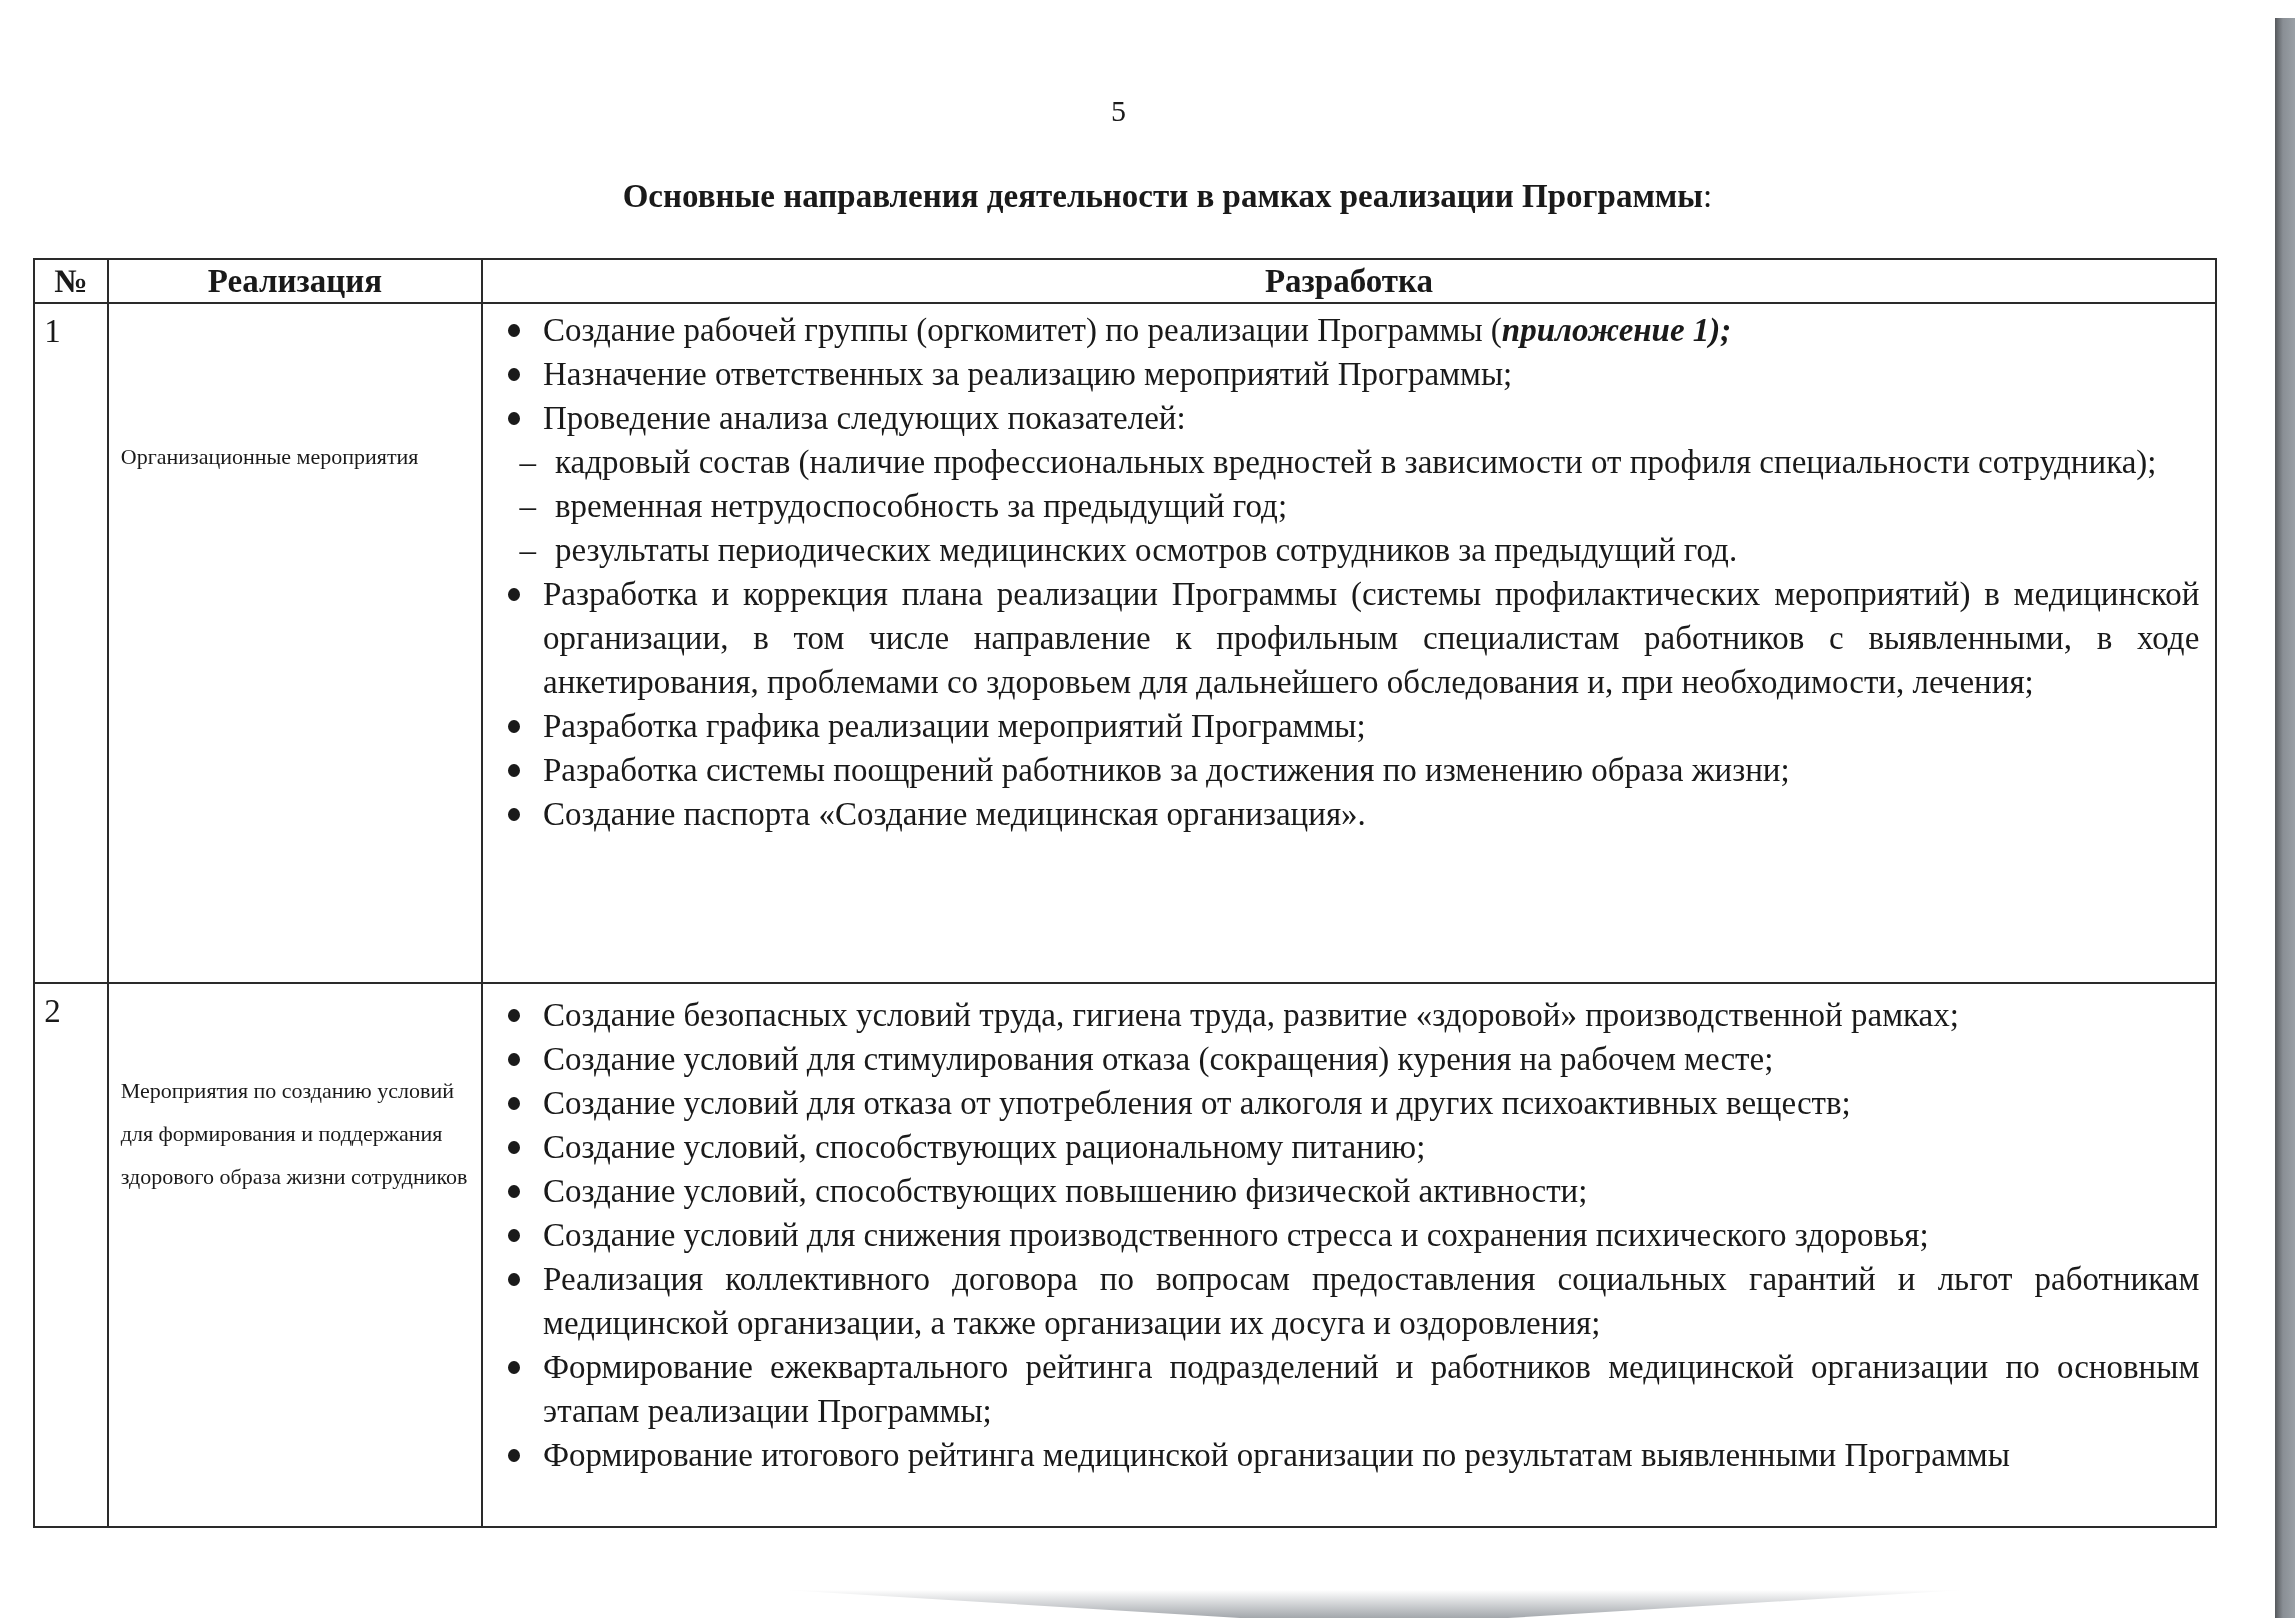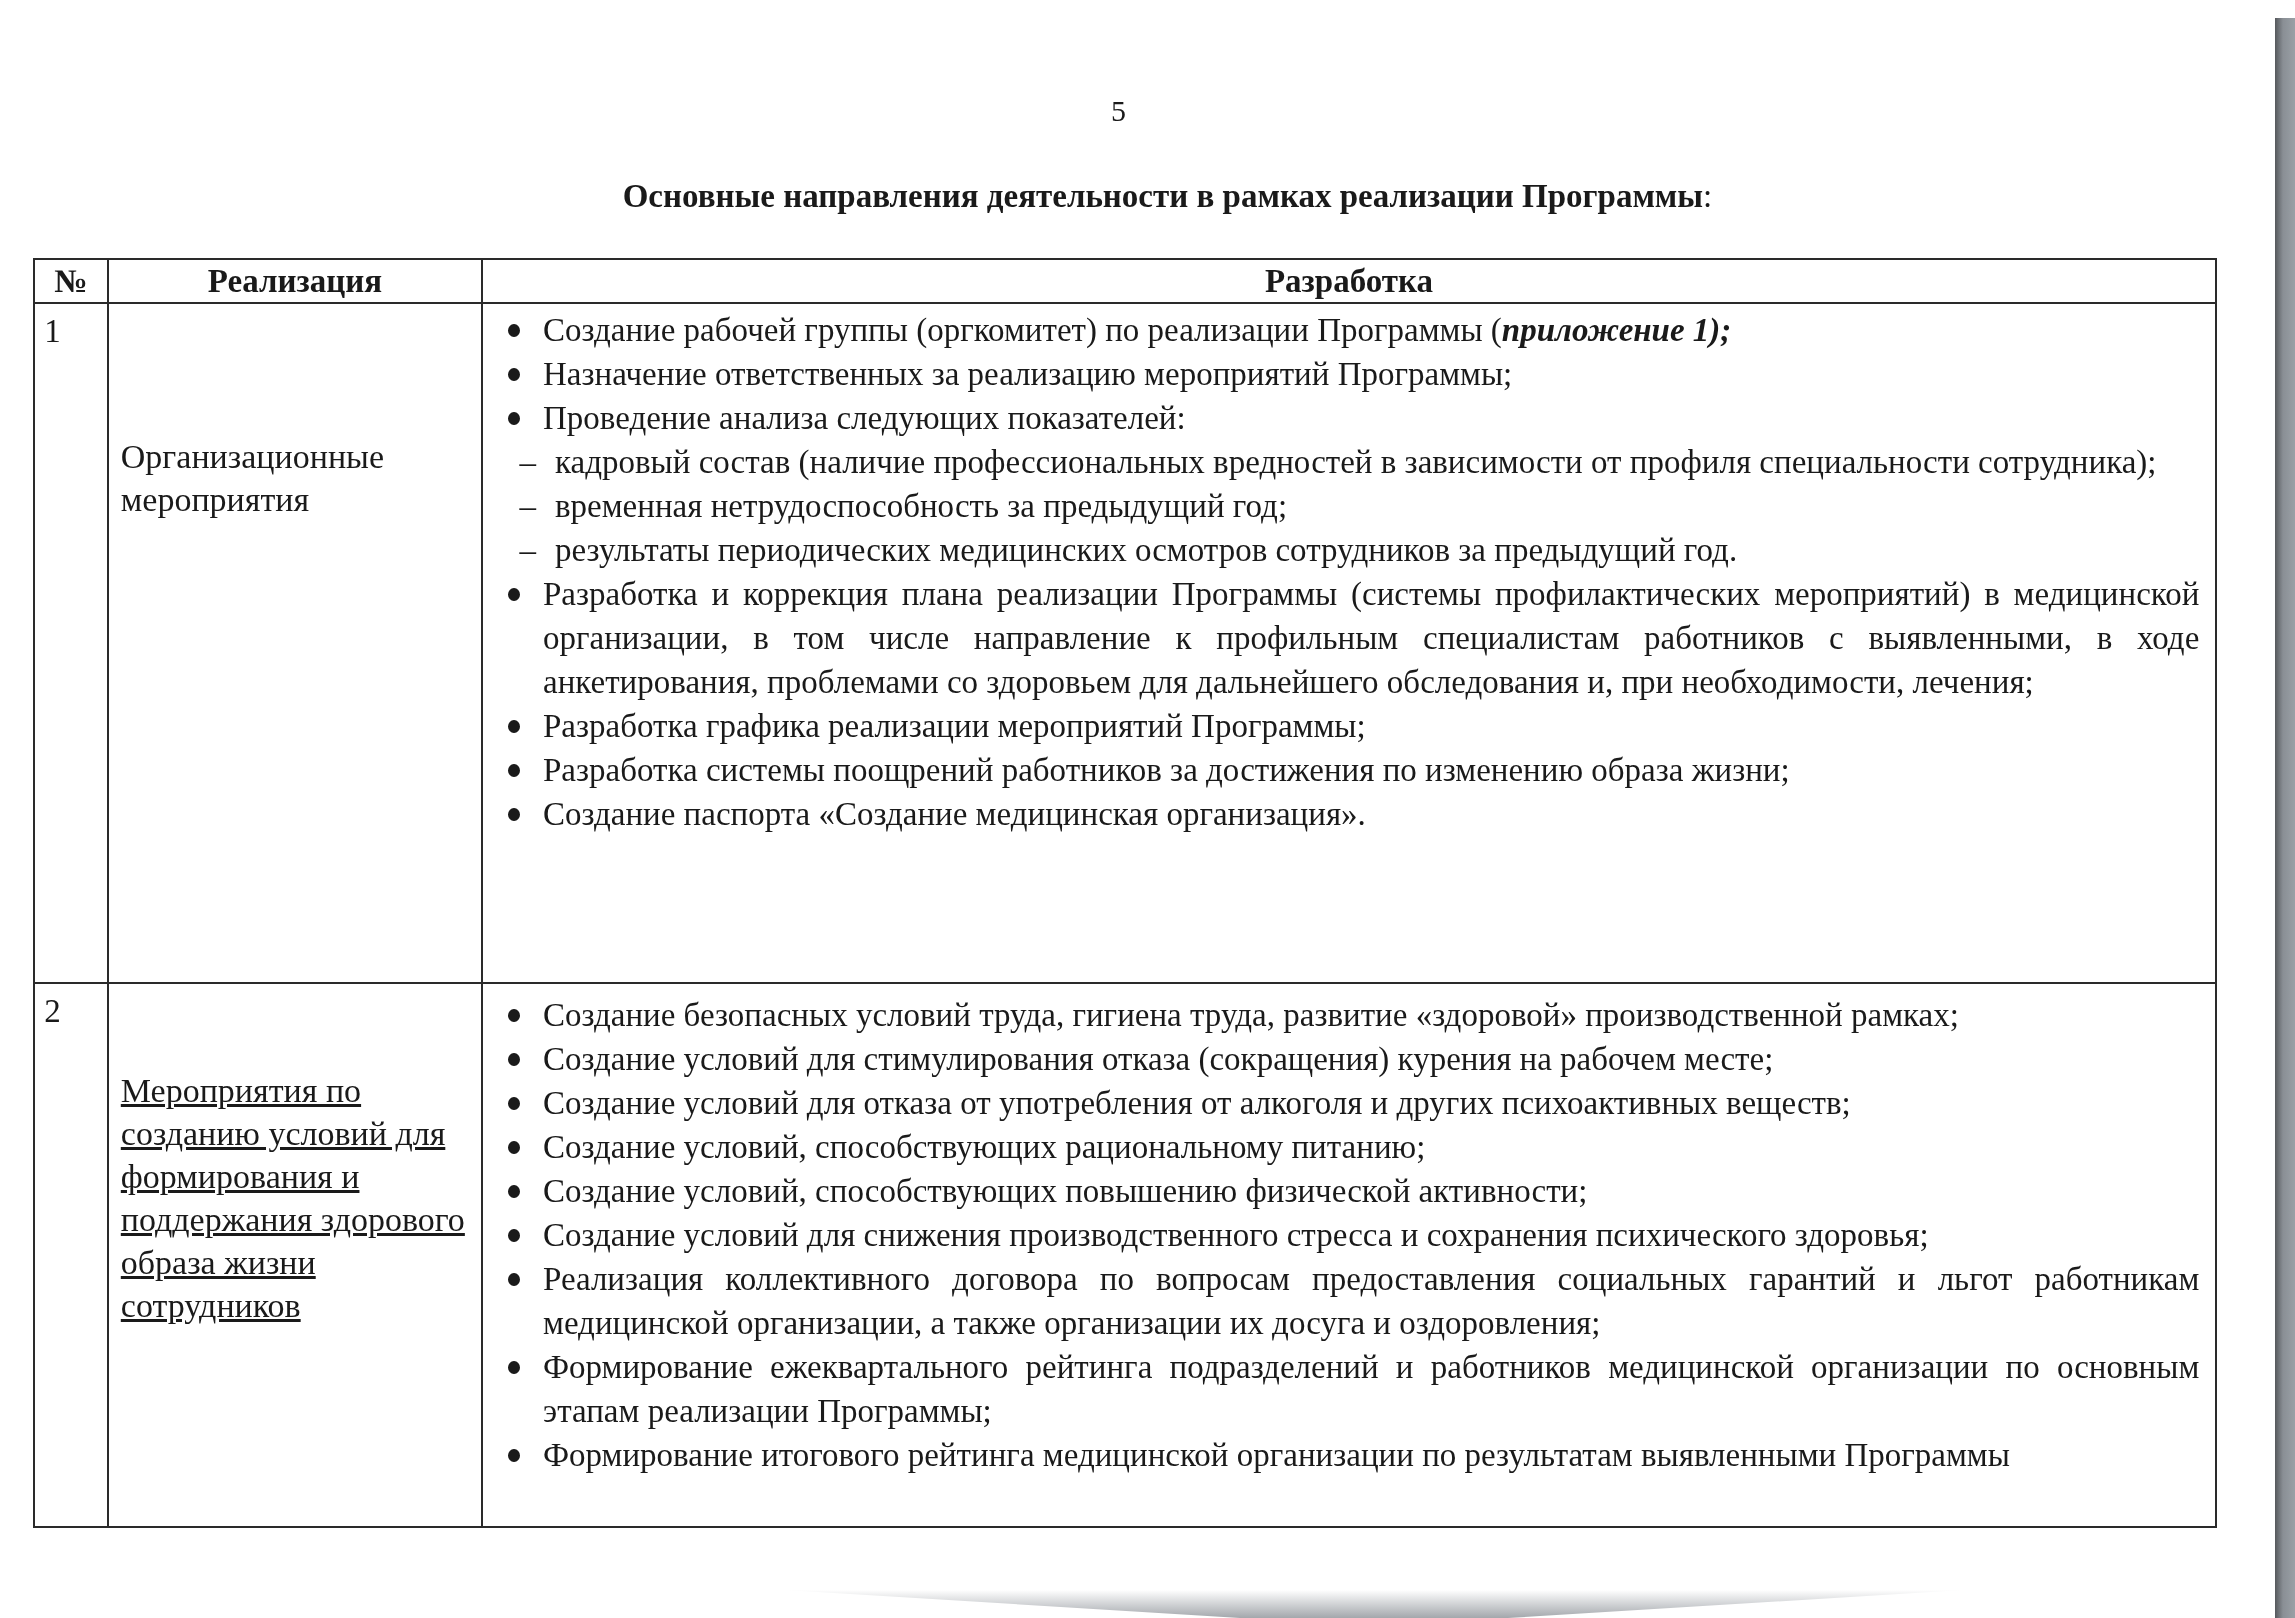--- a/index.html
+++ b/index.html
@@ -35,21 +35,21 @@
   }
   table.main td, table.main th {
     border: 2px solid #2a2a2a; vertical-align: top; padding: 0;
   }
   table.main th { font-weight: bold; text-align: center; height: 42px; line-height: 42px; }
   col.c-num { width: 74px; }
   col.c-dir { width: 374px; }
   col.c-act { width: 1734px; }
   .num-cell { padding: 5.2px 0 0 9.2px !important; }
   .dir-cell { position: relative; }
-  .dir-text { position: absolute; left: 11.8px; right: 9.2px; font-size: 34px; line-height: 43px; }
+  .dir-text { position: absolute; left: 11.8px; right: 9.2px; font-size: 22px; line-height: 43px; }
   .row1 { height: 680px; }
   .row2 { height: 544px; }
   .act-cell { padding: 3.9px 15.7px 0 13px !important; }
   ul.acts { list-style: none; margin: 0; padding: 0; }
   ul.acts > li { position: relative; padding-left: 47px; text-align: justify; }
   ul.acts > li .bullet {
     position: absolute; left: 11.8px; top: 15.7px; width: 11.8px; height: 13px;
     border-radius: 50%; background: #1a1a1a;
   }
   ul.subs { list-style: none; margin: 0; padding: 0; }
@@ -103,21 +103,21 @@
           <li><span class="bullet"></span><span>Разработка графика реализации мероприятий Программы;</span></li>
           <li><span class="bullet"></span><span>Разработка системы поощрений работников за достижения по изменению образа жизни;</span></li>
           <li><span class="bullet"></span><span>Создание паспорта «Создание медицинская организация».</span></li>
         </ul>
       </td>
     </tr>
 
     <tr class="row2">
       <td class="num-cell">2</td>
       <td class="dir-cell">
-        <div class="dir-text" style="top:85px;text-decoration:underline;">Мероприятия по созданию условий для формирования и поддержания здорового образа жизни сотрудников</div>
+        <div class="dir-text" style="top:85px;">Мероприятия по созданию условий для формирования и поддержания здорового образа жизни сотрудников</div>
       </td>
       <td class="act-cell" style="padding-top:9.2px !important;">
         <ul class="acts">
           <li><span class="bullet"></span><span>Создание безопасных условий труда, гигиена труда, развитие «здоровой» производственной рамках;</span></li>
           <li><span class="bullet"></span><span>Создание условий для стимулирования отказа (сокращения) курения на рабочем месте;</span></li>
           <li><span class="bullet"></span><span>Создание условий для отказа от употребления от алкоголя и других психоактивных веществ;</span></li>
           <li><span class="bullet"></span><span>Создание условий, способствующих рациональному питанию;</span></li>
           <li><span class="bullet"></span><span>Создание условий, способствующих повышению физической активности;</span></li>
           <li><span class="bullet"></span><span>Создание условий для снижения производственного стресса и сохранения психического здоровья;</span></li>
           <li><span class="bullet"></span><span>Реализация коллективного договора по вопросам предоставления социальных гарантий и льгот работникам медицинской организации, а также организации их досуга и оздоровления;</span></li>

